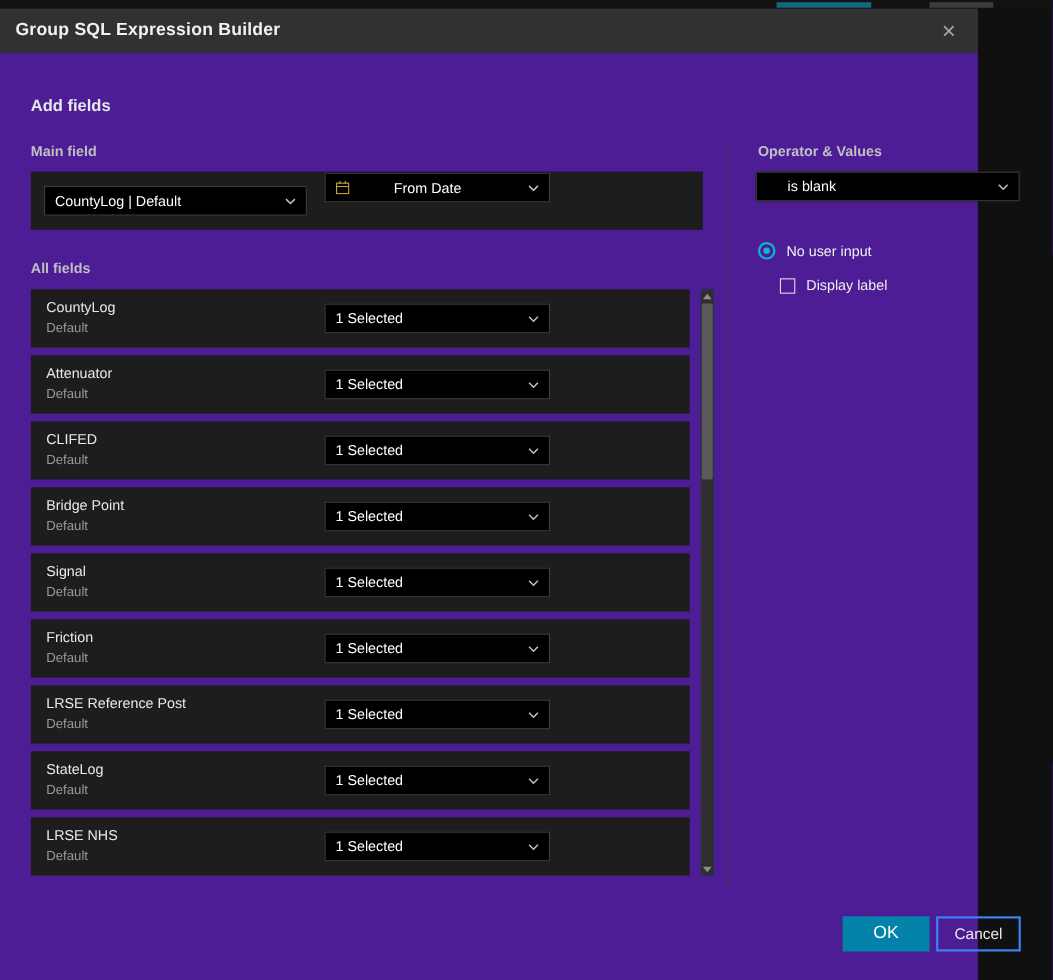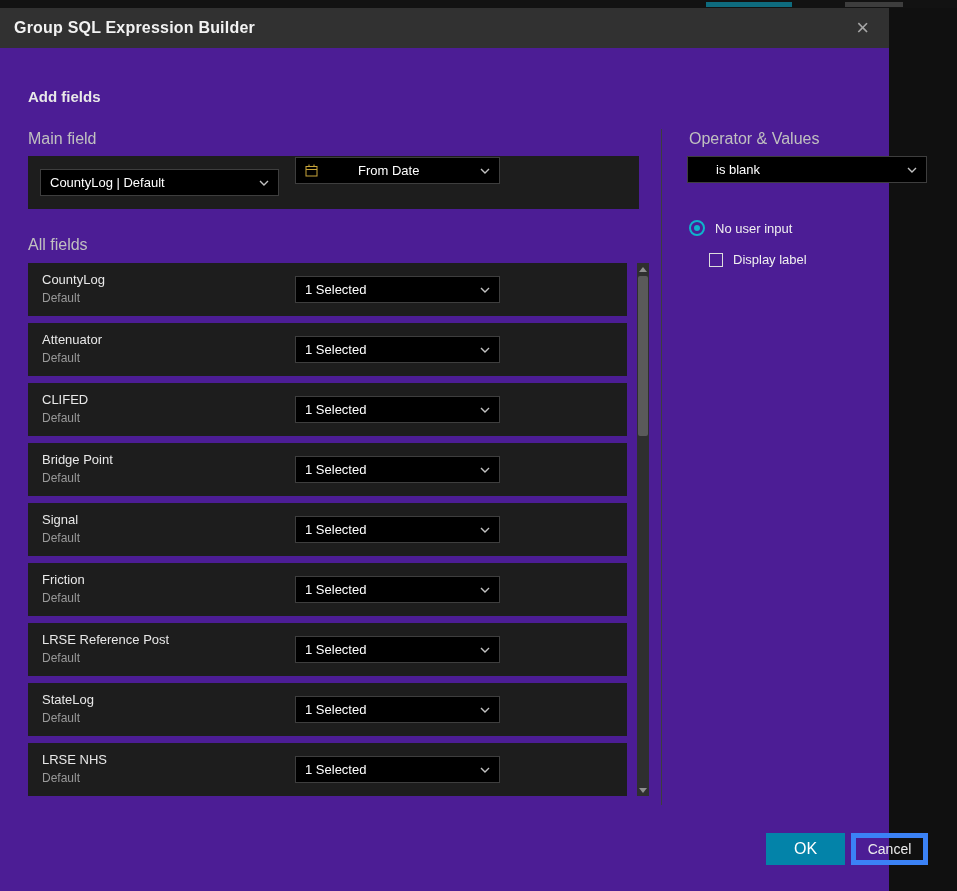--- a/index.html
+++ b/index.html
@@ -19,21 +19,21 @@
   .dialog { position:absolute; top:8px; left:0; width:889px; height:883px; background:#4c1d95; }
 
   .dialog-header {
     position:absolute; top:0; left:0; right:0; height:40px;
     background:#313131; display:flex; align-items:center; padding:0 14px;
   }
   .dialog-title { font-size:16px; font-weight:bold; color:#f2f2f2; letter-spacing:.2px; }
   .close-btn { margin-left:auto; color:#a6a6a6; font-size:22px; line-height:1; cursor:pointer; padding:2px 6px; }
 
   .h-add-fields { position:absolute; top:80px; left:28px; font-size:15px; font-weight:bold; color:#e8e8e8; }
-  .h-sub { position:absolute; font-size:16px; font-weight:normal; color:#c0c0c0; }
+  .h-sub { position:absolute; font-size:13px; font-weight:bold; color:#c0c0c0; }
   .h-main-field { top:122px; left:28px; }
   .h-all-fields { top:228px; left:28px; }
   .h-operator   { top:122px; left:689px; }
 
   .main-panel { position:absolute; top:148px; left:28px; width:611px; height:53px; background:#1d1d1d; }
 
   .dropdown {
     background:#000; border:1px solid #3e3e3e; height:27px;
     display:flex; align-items:center; padding:0 9px;
     color:#fff; font-size:13px; cursor:pointer;
@@ -71,21 +71,21 @@
   .checkbox { width:14px; height:14px; border:1px solid #dcdcdc; background:transparent; cursor:pointer; flex:0 0 auto; }
   .check-label { font-size:13px; color:#f0f0f0; }
 
   .btn-ok {
     position:absolute; left:766px; top:825px; width:79px; height:32px;
     background:#0383a9; color:#ffffff; font-size:16px;
     display:flex; align-items:center; justify-content:center; cursor:pointer;
   }
   .btn-cancel {
     position:absolute; left:851px; top:825px; width:77px; height:32px;
-    background:transparent; border:5px solid #3b82f6; color:#ececec; font-size:14px;
+    background:transparent; border:2px solid #3b82f6; color:#ececec; font-size:14px;
     display:flex; align-items:center; justify-content:center; cursor:pointer;
   }
 </style>
 </head>
 <body>
 
 <div class="bg-strip">
   <div class="bg-frag-teal"></div>
   <div class="bg-frag-gray"></div>
 </div>

